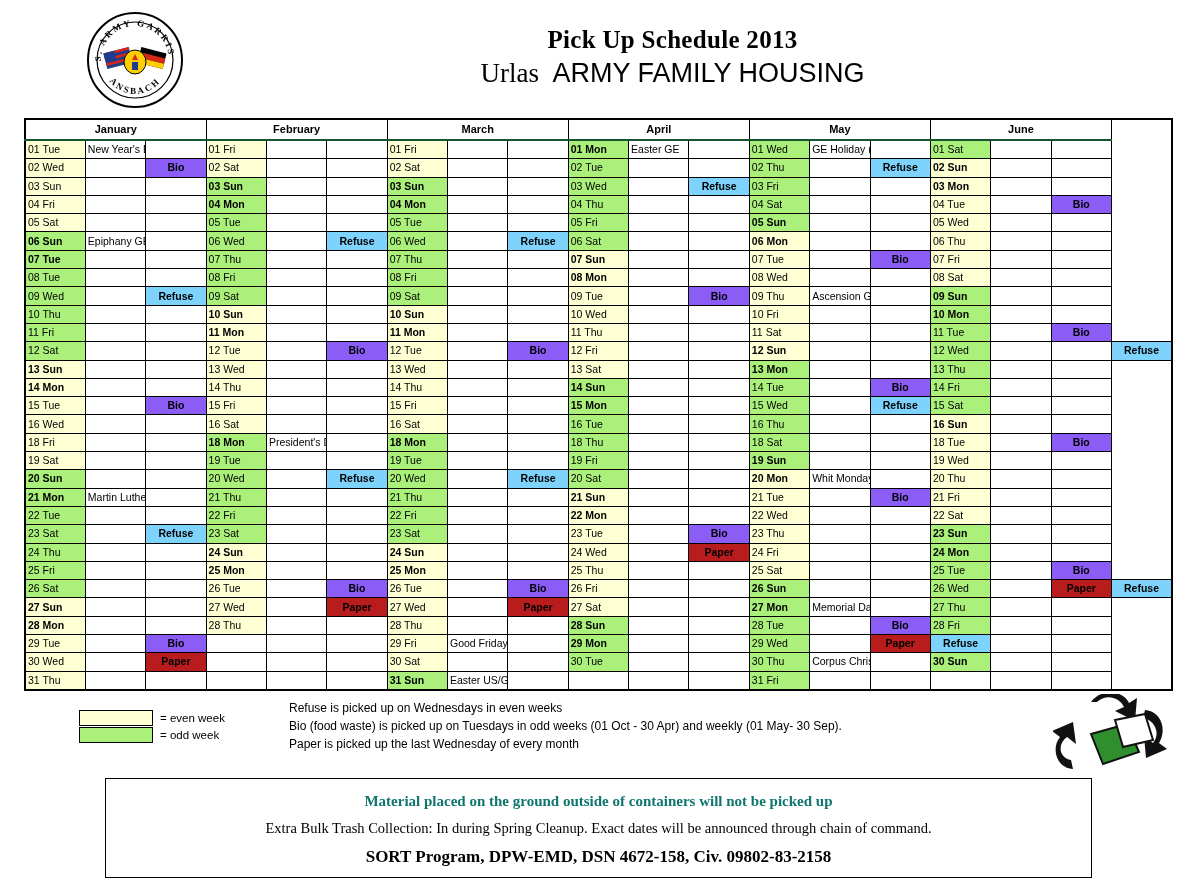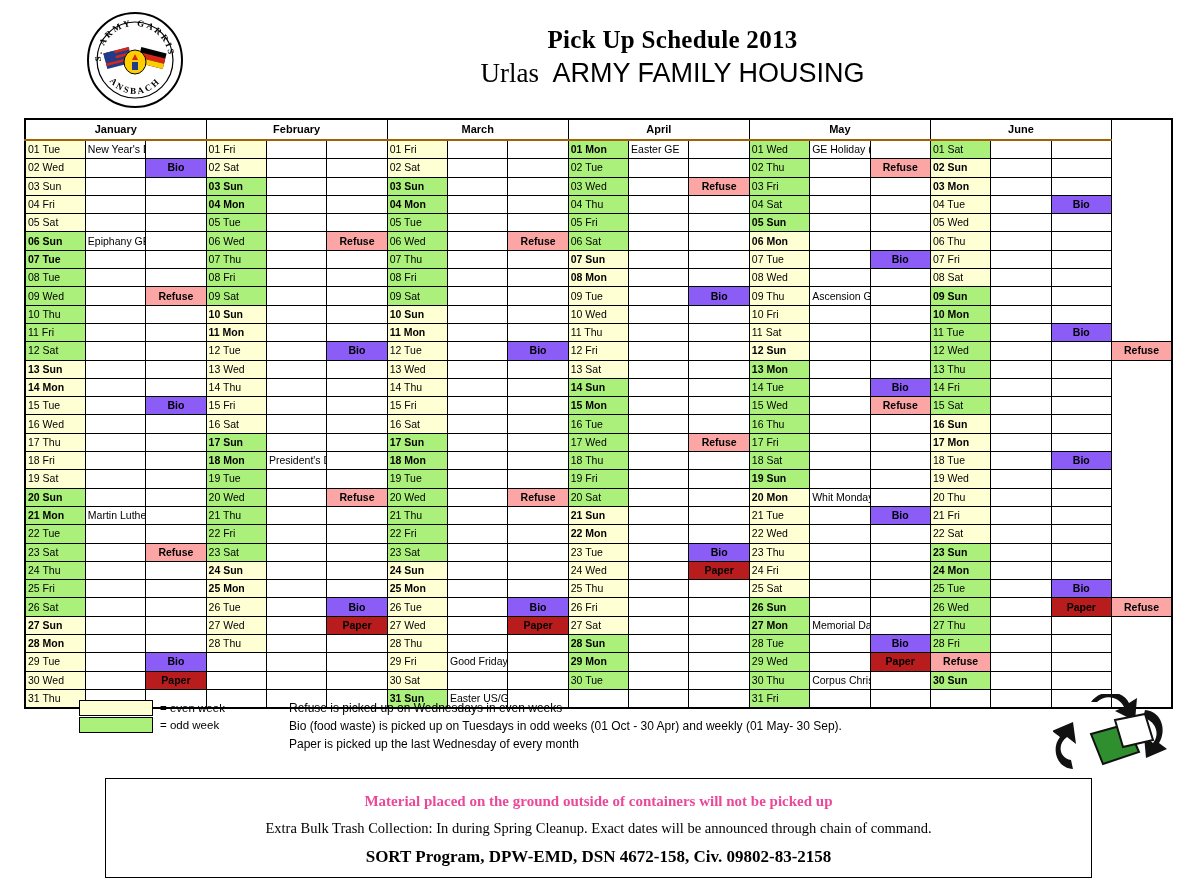--- a/index.html
+++ b/index.html
@@ -43,55 +43,55 @@
     border:1px solid #000;
     font-size:10.5px;
     height:17.3px;
     padding:0 2px;
     overflow:hidden;
     white-space:nowrap;
     line-height:17px;
   }
   .cal thead th{
     font-size:11px;font-weight:bold;text-align:center;height:19px;
-    border-bottom:2px solid #a16207;
+    border-bottom:2px solid #14532d;
     background:#fff;
   }
   .c-date{width:46px;font-size:10.5px;}
   .c-evt{width:108px;}
   .c-pick{width:63px;text-align:center;font-weight:bold;font-size:10.5px;}
   .even{background:#ffffd4;}
   .odd{background:#aaf07a;}
   .bold{font-weight:bold;}
-  .refuse{background:#fca5a5;}
+  .refuse{background:#7dd3fc;}
   .bio{background:#8b5cf6;}
   .paper{background:#b91c1c;}
   .mon-sep{border-left:2px solid #000;}
   
   .legend{
     position:absolute;left:24px;top:700px;width:1150px;
     font-size:11.5px;
   }
-  .legend-row{display:flex;align-items:flex-start;}
+  .legend-row{display:flex;align-items:center;}
   .swatches{width:200px;padding-left:55px;}
   .sw-line{display:flex;align-items:center;height:15px;margin-bottom:2px;}
   .sw{width:72px;height:14px;border:1px solid #000;}
   .sw-lab{margin-left:7px;font-size:11.5px;}
   .legend-text{padding-left:10px;line-height:16px;font-size:12px;}
   .legend-text div{margin-bottom:2px;}
   
   .recycle{position:absolute;right:22px;top:694px;width:120px;height:90px;}
   
   .notice{
     position:absolute;left:105px;top:778px;width:985px;height:98px;
     border:1px solid #000;background:#fff;
     text-align:center;
   }
   .notice .l1{
-    color:#ec4899;font-weight:bold;font-size:15px;font-family:"Liberation Serif", serif;
+    color:#0f766e;font-weight:bold;font-size:15px;font-family:"Liberation Serif", serif;
     margin-top:14px;
   }
   .notice .l2{font-size:14.5px;font-family:Liberation Serif, serif;margin-top:10px;}
   .notice .l3{font-size:17px;font-weight:bold;font-family:"Liberation Serif", serif;margin-top:10px;}
 </style>
 </head>
 <body>
 
 <div class="header">
   <div class="logo-wrap">
@@ -461,40 +461,20 @@
         <td class="c-evt"></td>
         <td class="c-pick "></td>
         <td class="c-date odd mon-sep">16 Thu</td>
         <td class="c-evt"></td>
         <td class="c-pick "></td>
         <td class="c-date even bold mon-sep">16 Sun</td>
         <td class="c-evt"></td>
         <td class="c-pick "></td>
       </tr>
       <tr>
-        <td class="c-date even">17 Thu</td>
-        <td class="c-evt"></td>
-        <td class="c-pick "></td>
-        <td class="c-date odd bold mon-sep">17 Sun</td>
-        <td class="c-evt"></td>
-        <td class="c-pick "></td>
-        <td class="c-date odd bold mon-sep">17 Sun</td>
-        <td class="c-evt"></td>
-        <td class="c-pick "></td>
-        <td class="c-date odd mon-sep">17 Wed</td>
-        <td class="c-evt"></td>
-        <td class="c-pick refuse">Refuse</td>
-        <td class="c-date odd mon-sep">17 Fri</td>
-        <td class="c-evt"></td>
-        <td class="c-pick "></td>
-        <td class="c-date even bold mon-sep">17 Mon</td>
-        <td class="c-evt"></td>
-        <td class="c-pick "></td>
-      </tr>
-      <tr>
         <td class="c-date even">18 Fri</td>
         <td class="c-evt"></td>
         <td class="c-pick "></td>
         <td class="c-date odd bold mon-sep">18 Mon</td>
         <td class="c-evt">President's Day</td>
         <td class="c-pick "></td>
         <td class="c-date odd bold mon-sep">18 Mon</td>
         <td class="c-evt"></td>
         <td class="c-pick "></td>
         <td class="c-date odd mon-sep">18 Thu</td>

